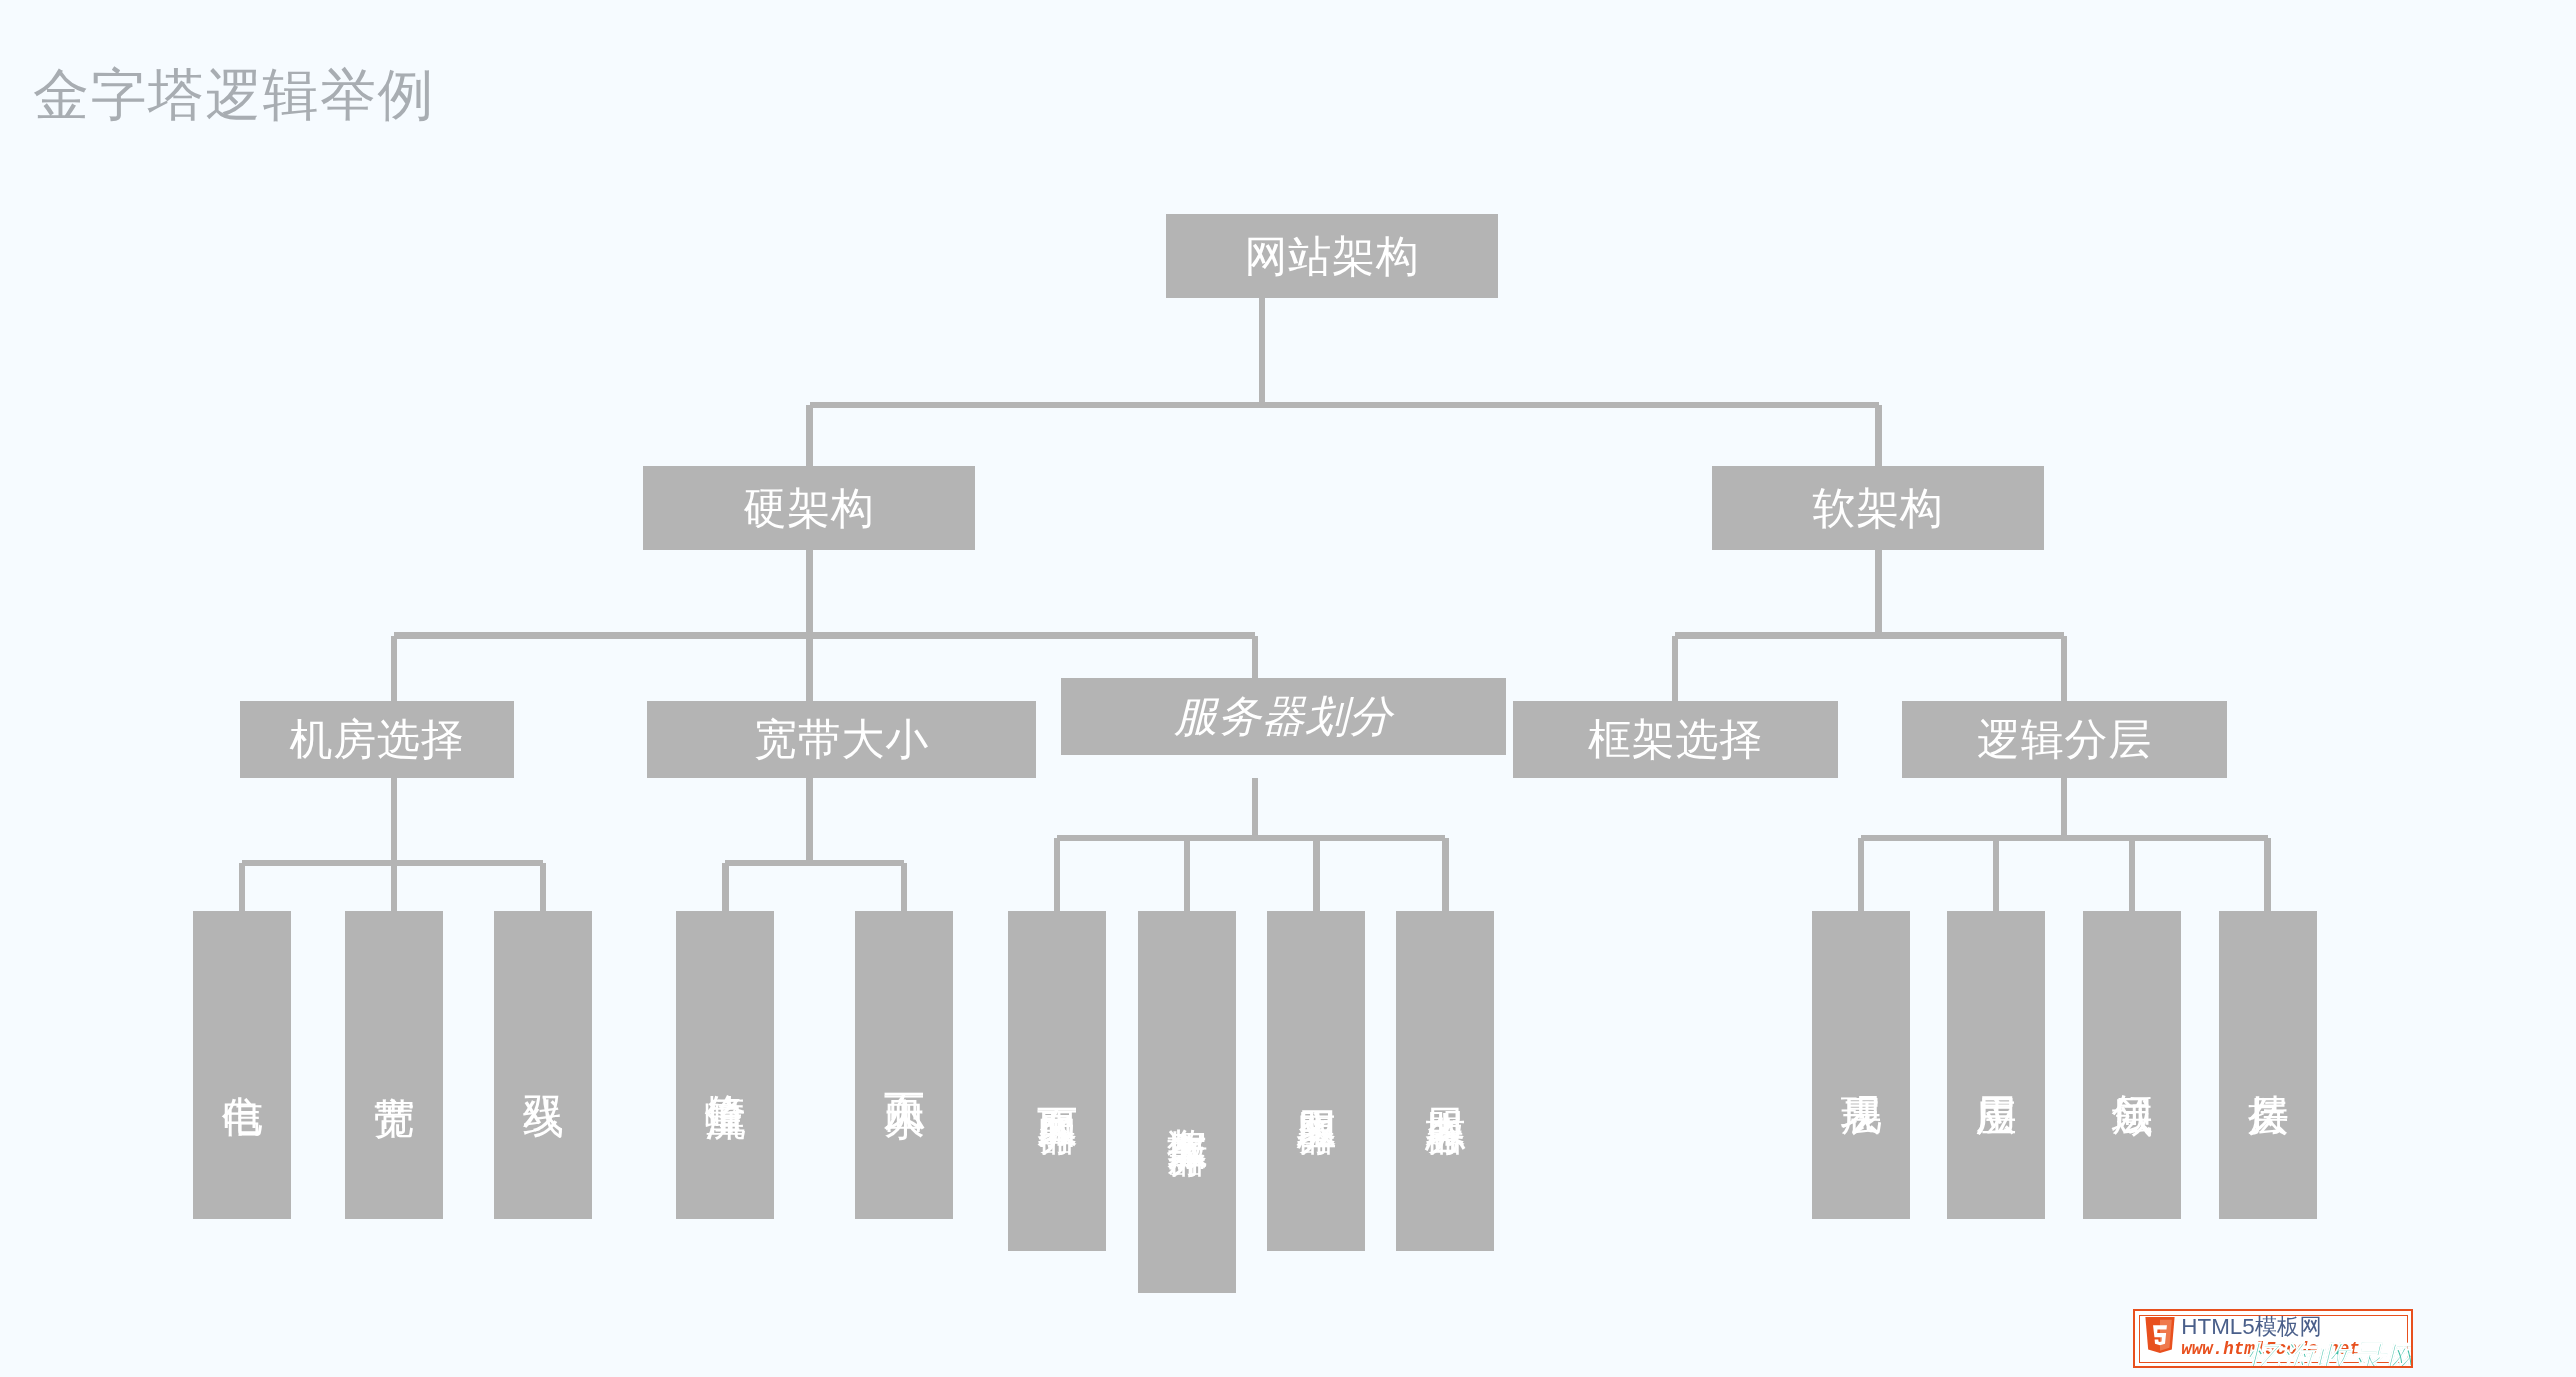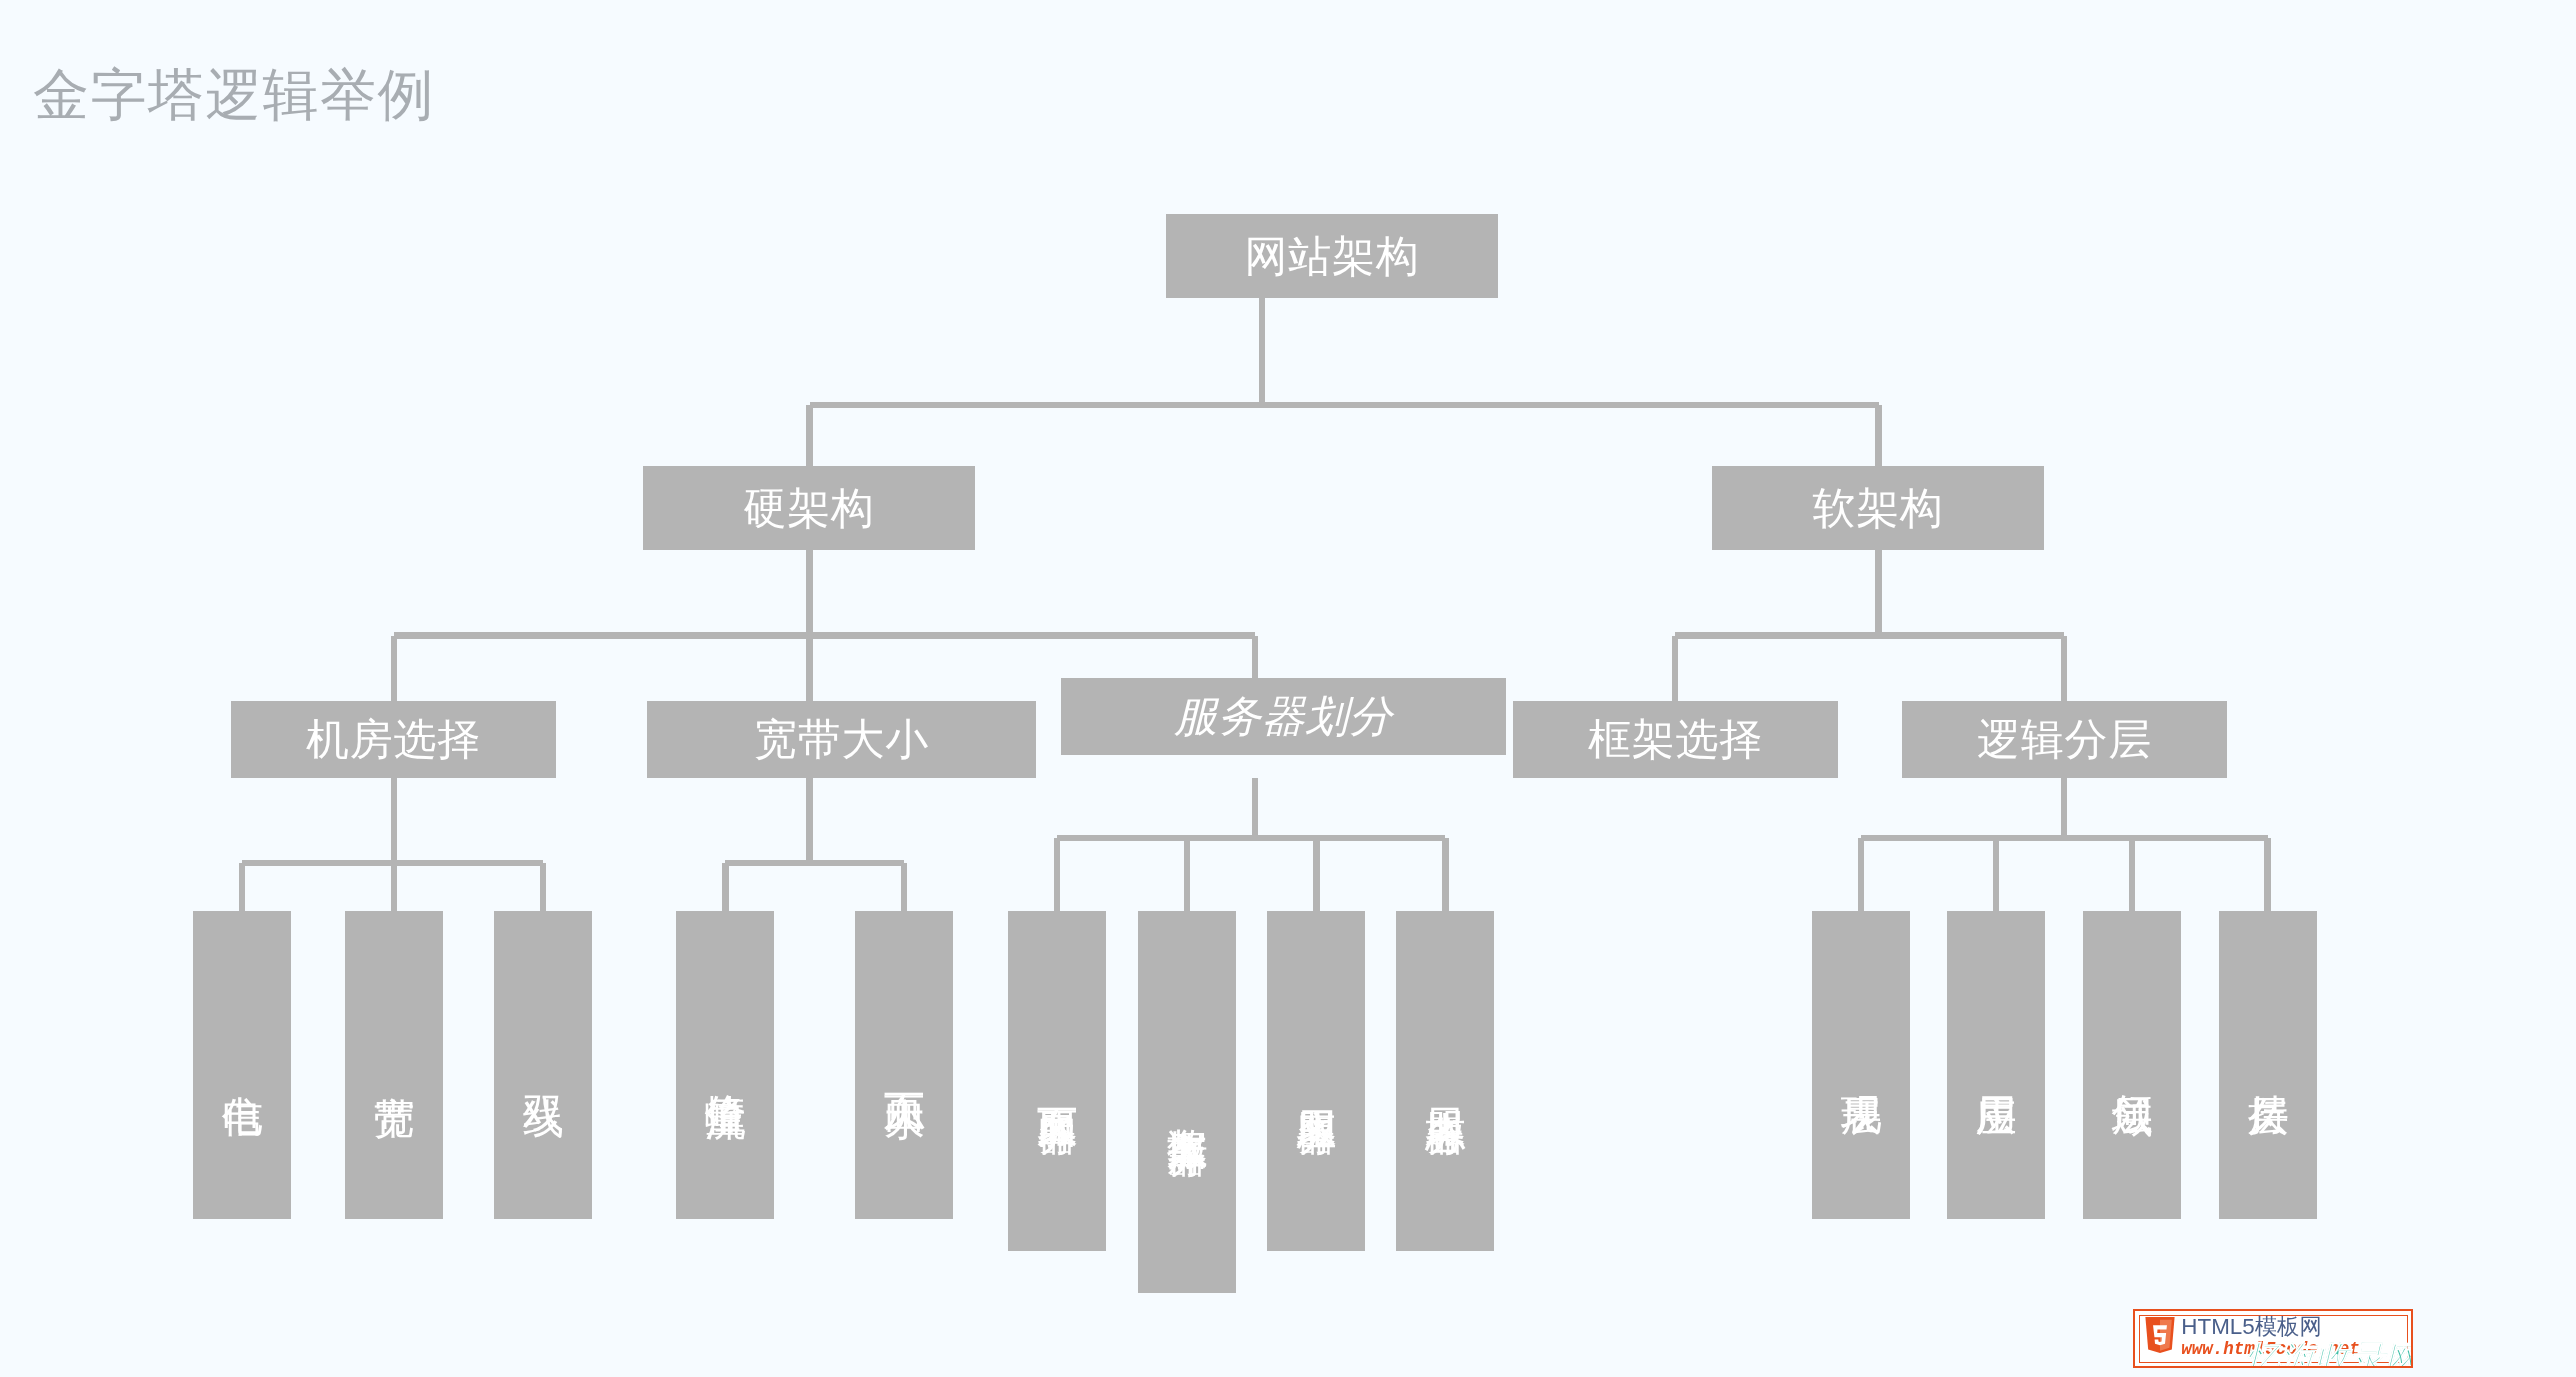--- a/index.html
+++ b/index.html
@@ -207,21 +207,21 @@
   </div>
 
   <div class="node horiz" style="left:1712px; top:466px; width:332px; height:84px;">
     <span class="node-label">软架构</span>
   </div>
 
   <div class="node horiz" style="left:643px; top:466px; width:332px; height:84px;">
     <span class="node-label">硬架构</span>
   </div>
 
-  <div class="node horiz" style="left:231px; top:701px; width:325px; height:77px;">
+  <div class="node horiz" style="left:240px; top:701px; width:274px; height:77px;">
     <span class="node-label">机房选择</span>
   </div>
 
   <div class="node horiz" style="left:647px; top:701px; width:389px; height:77px;">
     <span class="node-label">宽带大小</span>
   </div>
 
   <div class="node horiz" style="left:1061px; top:678px; width:445px; height:77px;font-style:italic;">
     <span class="node-label">服务器划分</span>
   </div>

